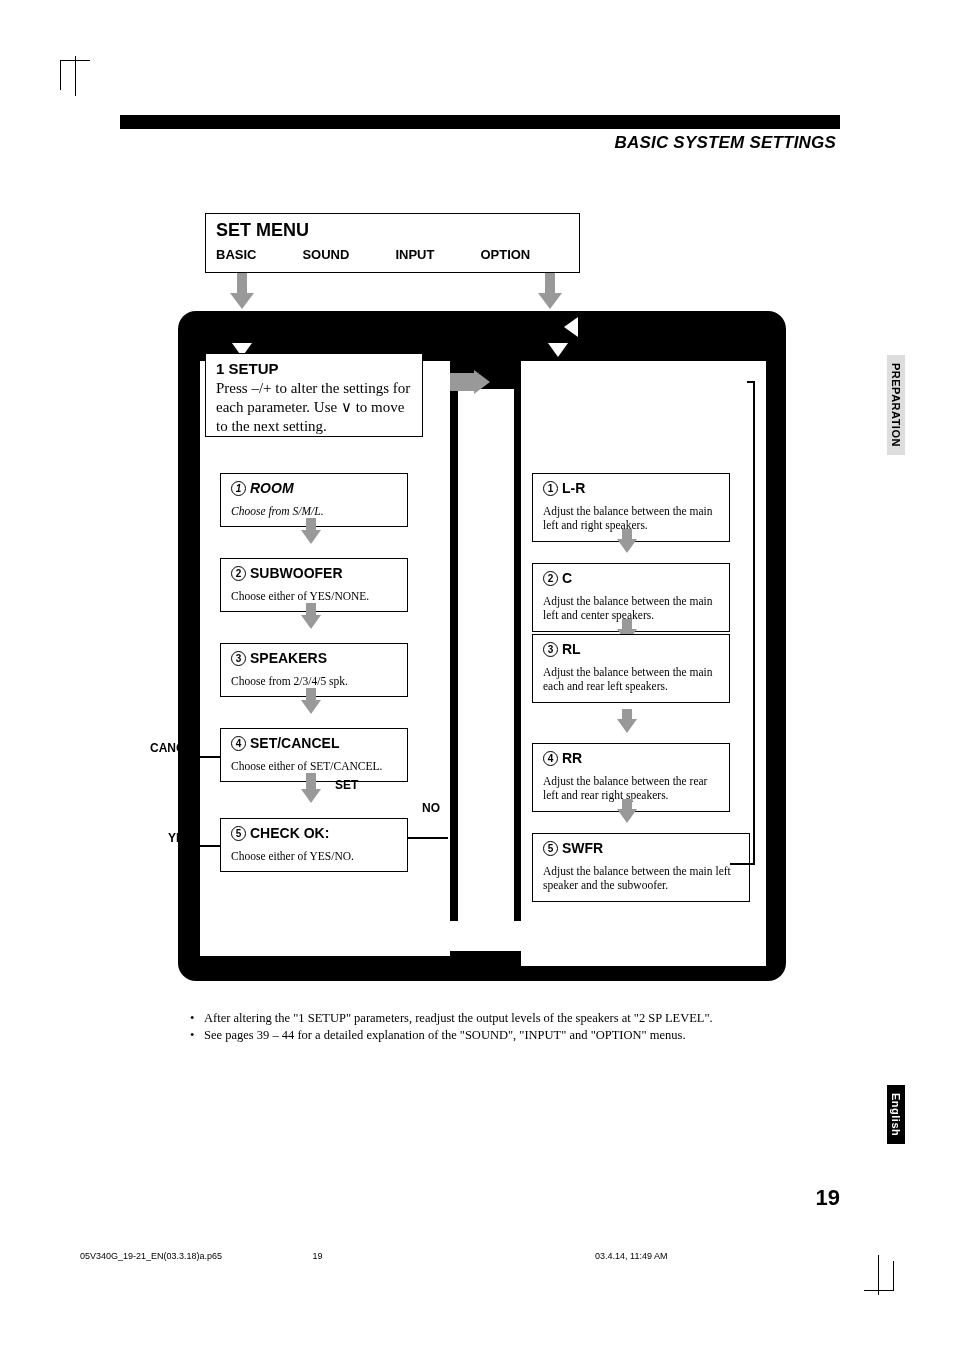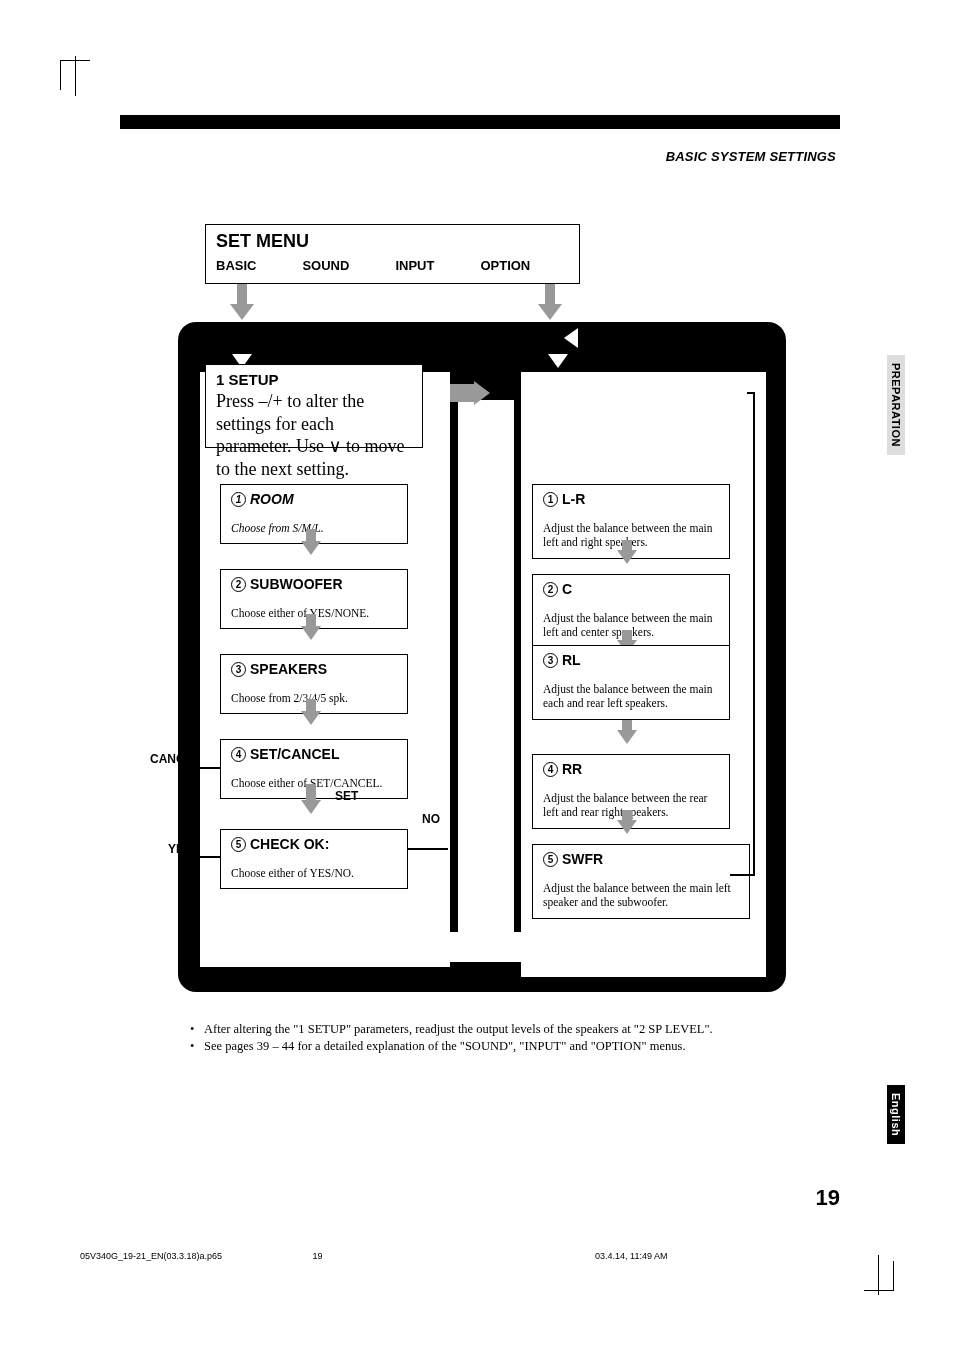--- a/index.html
+++ b/index.html
@@ -31,22 +31,22 @@
 
   .top-bar {
     height: 14px;
     background: #000;
   }
   .header-label {
     text-align: right;
     font-family: Arial, Helvetica, sans-serif;
     font-weight: bold;
     font-style: italic;
-    font-size: 13px;
-    padding: 20px 4px 0 0;
+    font-size: 17px;
+    padding: 4px 4px 0 0;
     letter-spacing: 0.2px;
   }
 
   .diagram {
     position: relative;
     margin-top: 60px;
     height: 780px;
   }
 
   .box {
@@ -64,28 +64,28 @@
     font-family: Arial, Helvetica, sans-serif;
     font-weight: bold;
     font-size: 15px;
   }
   .box-title-sm {
     font-family: Arial, Helvetica, sans-serif;
     font-weight: bold;
     font-size: 14px;
   }
   .box-desc {
-    font-size: 18px;
+    font-size: 15px;
     line-height: 1.25;
     margin-top: 2px;
   }
   .sub-desc {
     font-size: 11.5px;
     line-height: 1.25;
-    margin-top: 14px;
+    margin-top: 8px;
   }
   .tab-row { display: flex; gap: 46px; font-family: Arial, Helvetica, sans-serif; font-weight: bold; font-size: 13px; margin-top: 6px;}
 
   .circ-num {
     display: inline-block;
     width: 15px; height: 15px;
     border: 1.2px solid #000;
     border-radius: 50%;
     font-size: 10px;
     font-family: Arial, sans-serif;

